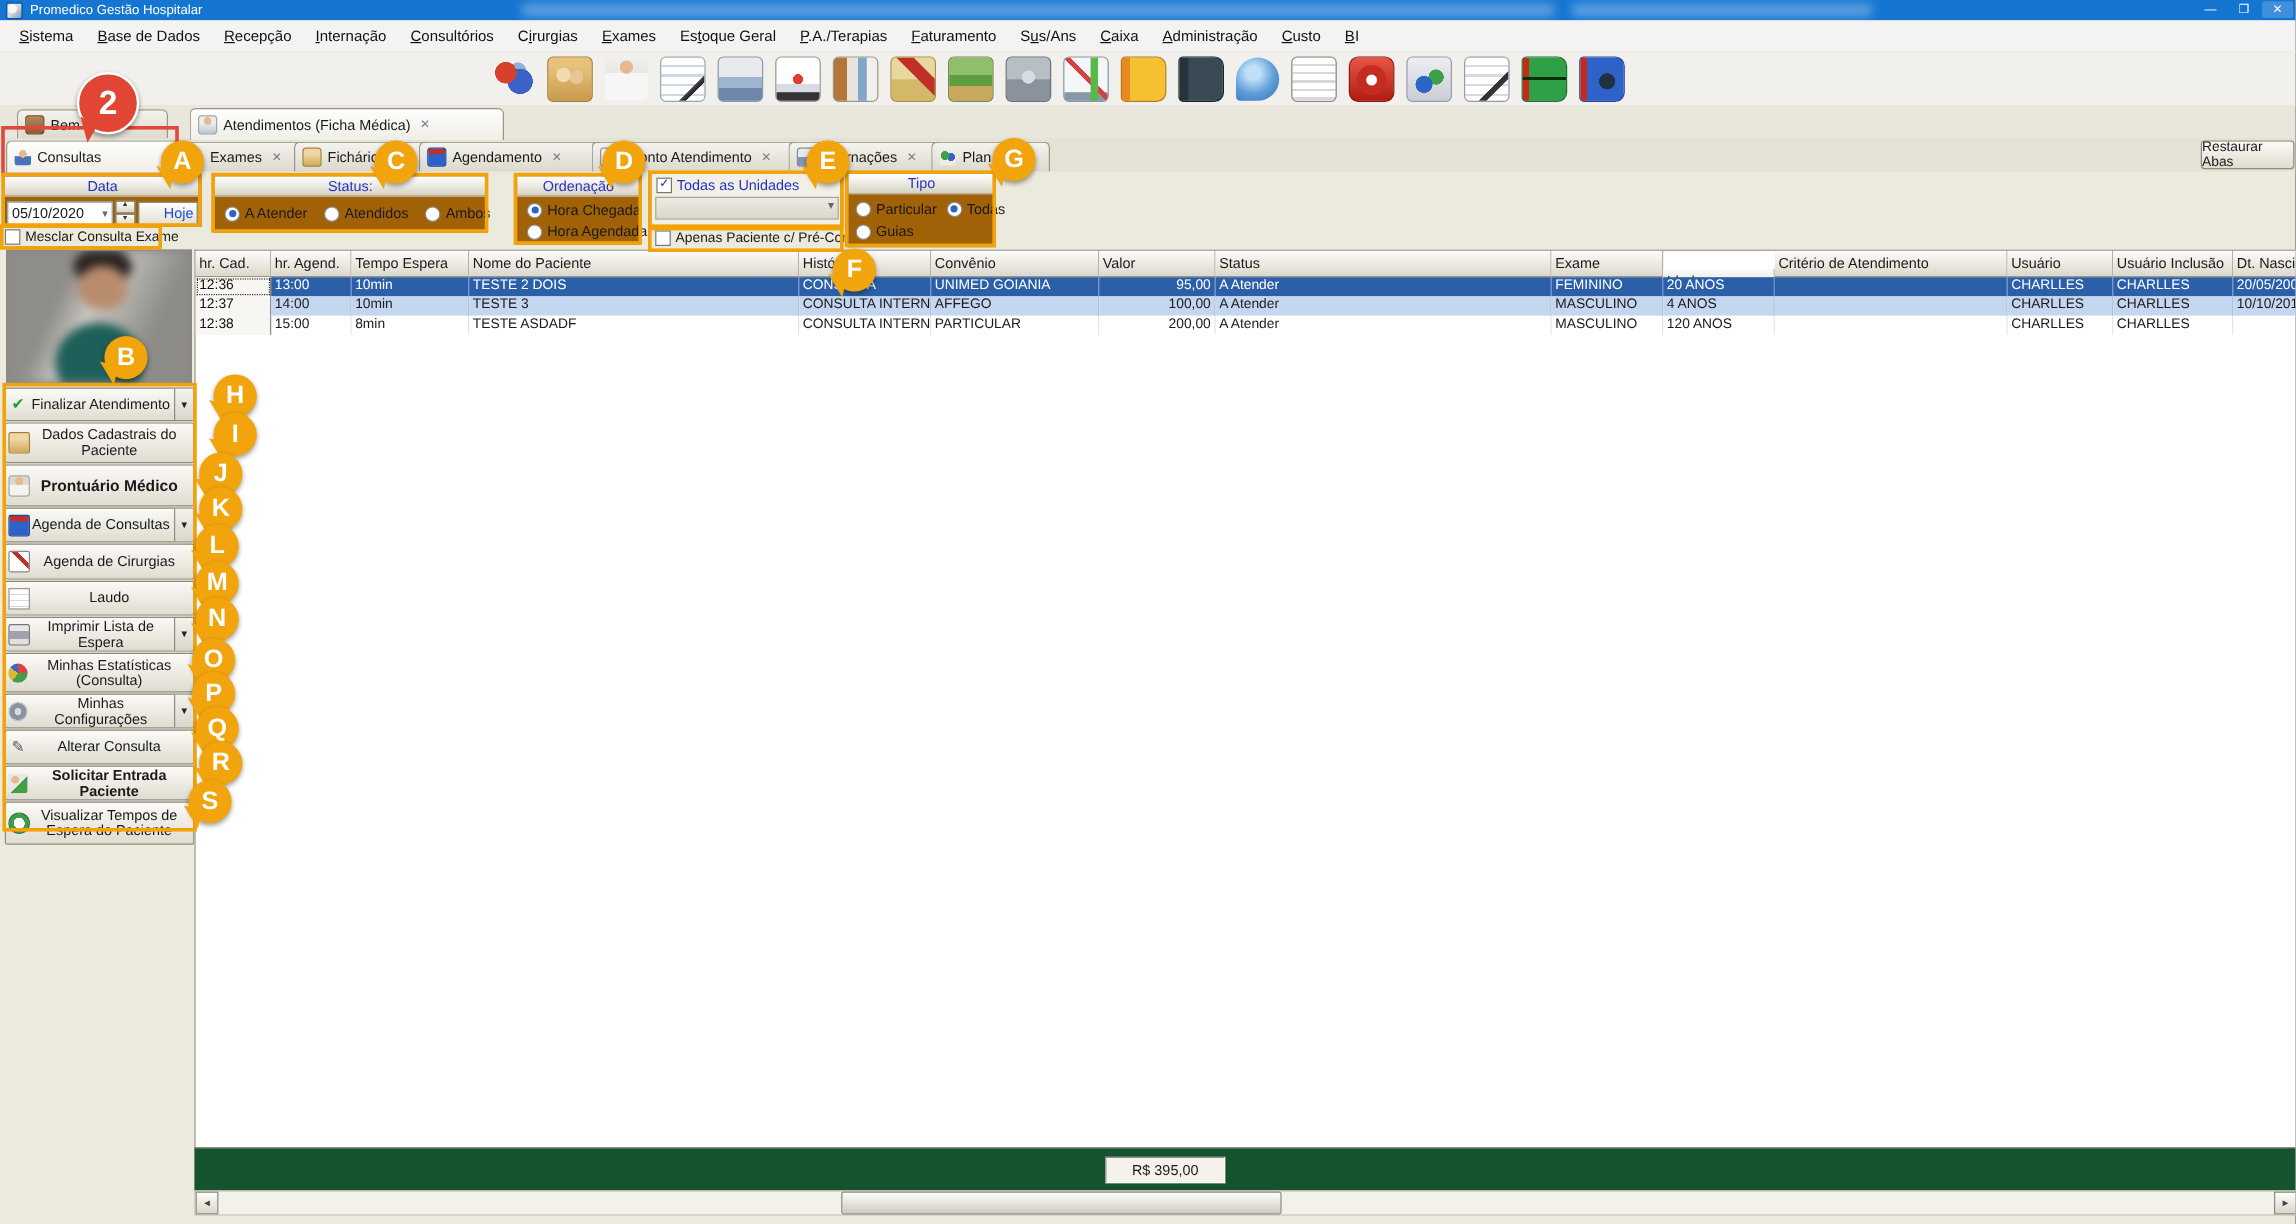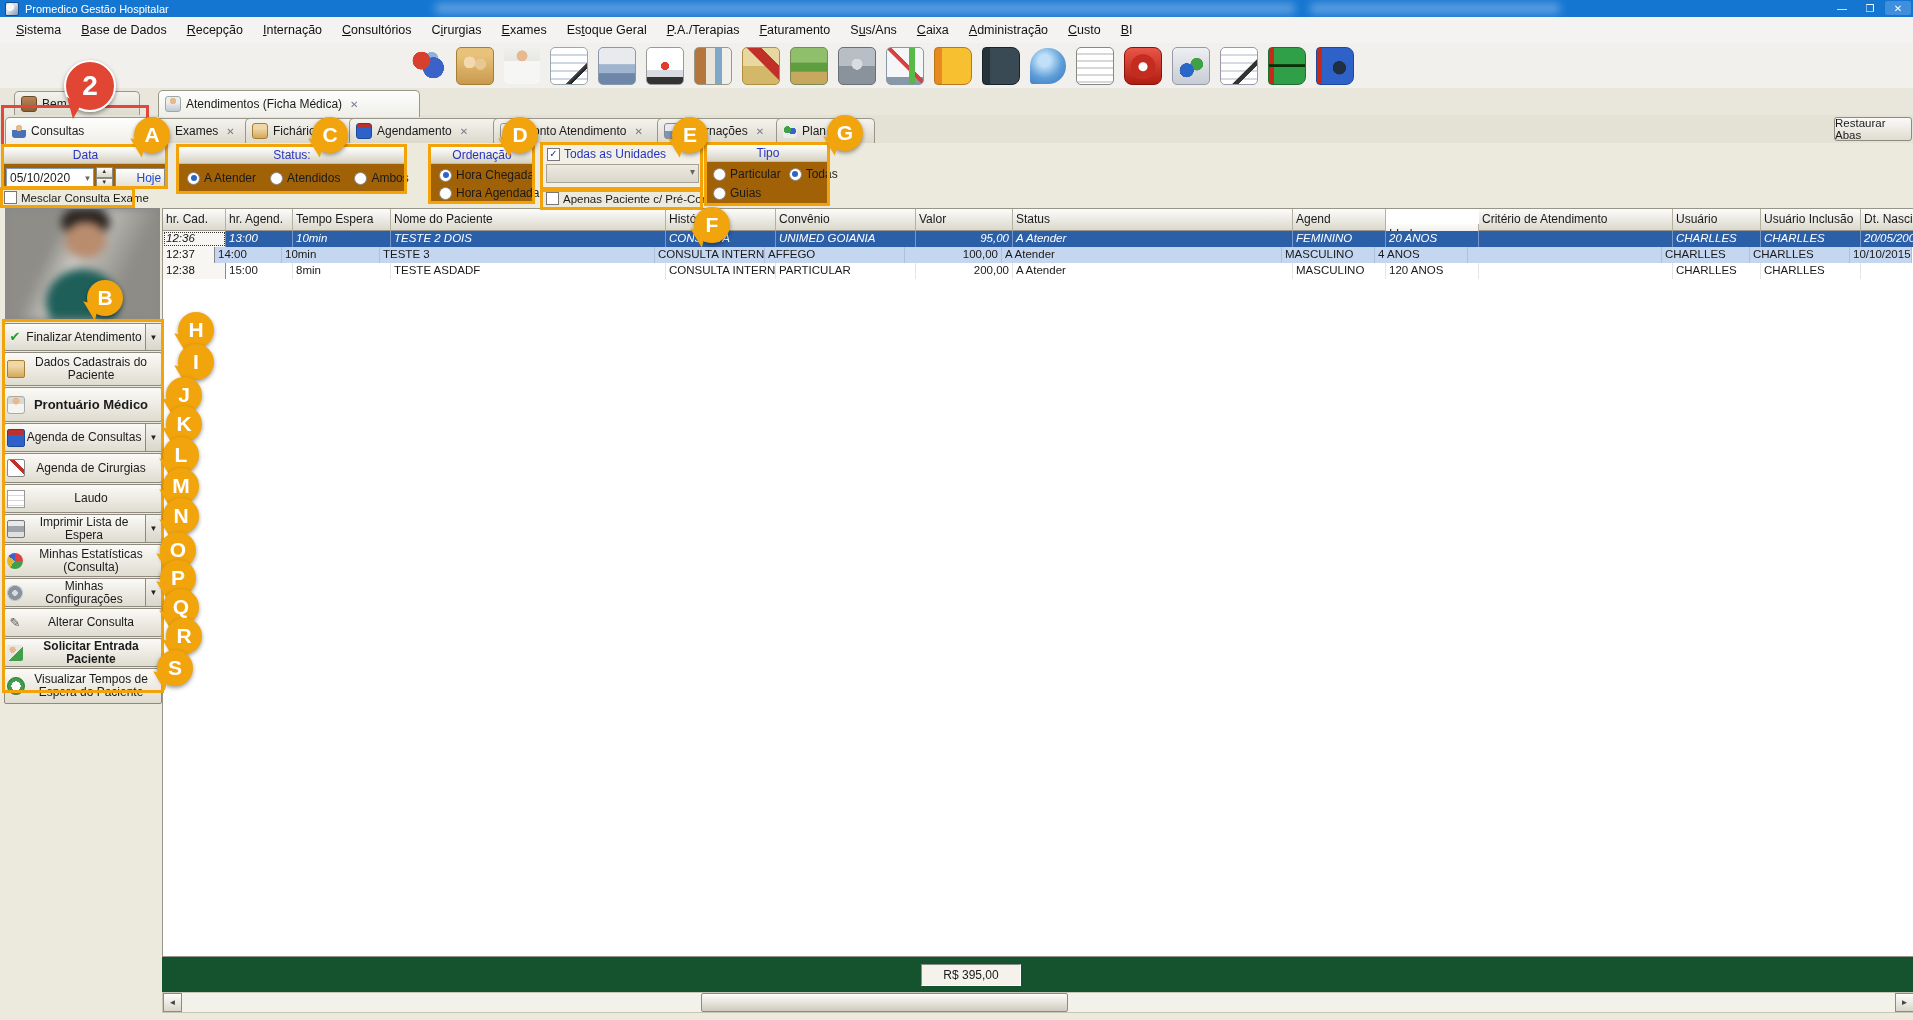--- a/index.html
+++ b/index.html
@@ -108,21 +108,21 @@
   .si-gear{background:radial-gradient(circle at 50% 50%,#D8DCE0 0 25%,#8A929C 26% 60%,#B8BEC6 61%);border-radius:50%;}
   .si-pencil{color:#555;}
   .si-enter{background:radial-gradient(circle at 35% 30%,#E6B98E 0 20%,transparent 21%),linear-gradient(135deg,transparent 55%,#3FA048 56%),#E8E8E2;border-radius:2px;}
   .si-clock{background:radial-gradient(circle at 50% 50%,#fff 0 40%,#3E9E4A 41%);border-radius:50%;border:1px solid #2A7A36;}
   
   #grid{left:162px;top:208px;width:1751px;height:748px;background:#fff;border-left:1px solid #9A958A;border-top:1px solid #9A958A;overflow:hidden;}
   #ghead{position:absolute;left:0;top:0;height:22px;display:flex;}
   .hcell{height:22px;box-sizing:border-box;background:linear-gradient(#FCFCFA,#DBD8CC);border-right:1px solid #B5B1A2;border-bottom:1px solid #9A958A;padding:3px 3px 0 3px;font-size:12px;white-space:nowrap;overflow:hidden;flex:0 0 auto;}
   .grow{position:absolute;left:0;height:16px;display:flex;}
   .gcell{height:16px;box-sizing:border-box;padding:1px 3px 0 3px;font-size:11.5px;white-space:nowrap;overflow:hidden;border-right:1px solid rgba(0,0,0,0.10);flex:0 0 auto;}
-  .grow.sel .gcell{background:#2B5FA8;color:#fff;border-right:1px solid rgba(255,255,255,0.35);font-style:italic;}
+  .grow.sel .gcell{background:#2B5FA8;color:#fff;border-right:1px solid rgba(255,255,255,0.35);}
   .grow.alt .gcell{background:#C5D7F0;}
   .gcell.fixed{background:#F7F6F2 !important;color:#111 !important;border-right:1px solid #8A8A8A !important;}
   .grow.sel .gcell.fixed{outline:1px dotted #333;outline-offset:-2px;}
   .gcell.num{text-align:right;}
   #gfooter{left:162px;top:956px;width:1751px;height:36px;background:#14532d;border-top:1px solid #9A958A;}
   #total-box{position:absolute;left:759px;top:7px;width:98px;height:20px;background:#F4F2EA;border:1px solid;border-color:#8A8A8A #FFFFFF #FFFFFF #8A8A8A;display:flex;align-items:center;justify-content:center;font-size:12px;}
   
   #hscroll{left:162px;top:992px;width:1751px;height:19px;background:#F2F1EA;border:1px solid #C8C4B6;}
   .sarrow{position:absolute;top:0;width:17px;height:17px;background:linear-gradient(#FDFDFB,#D9D6CA);border:1px solid #8E8A7D;font-size:8px;color:#444;display:flex;align-items:center;justify-content:center;}
   #sthumb{position:absolute;left:538px;top:0;width:365px;height:17px;background:linear-gradient(#FDFDFB,#CECABD);border:1px solid #8E8A7D;border-radius:2px;}
@@ -352,21 +352,21 @@
   <div class="abs" id="grid">
     <div id="ghead">
         <div class="hcell" style="width: 63px;">hr. Cad.</div>
         <div class="hcell" style="width: 67px;">hr. Agend.</div>
         <div class="hcell" style="width: 98px;">Tempo Espera</div>
         <div class="hcell" style="width: 275px;">Nome do Paciente</div>
         <div class="hcell" style="width: 110px;">Histórico</div>
         <div class="hcell" style="width: 140px;">Convênio</div>
         <div class="hcell" style="width: 97px;">Valor</div>
         <div class="hcell" style="width: 280px;">Status</div>
-        <div class="hcell" style="width: 93px;">Agend</div>
+        <div class="hcell" style="width: 93px;">Exame</div>
         <div class="hcell" style="width: 93px; margin-top: 15px;">Idade</div>
         <div class="hcell" style="width: 194px;">Critério de Atendimento</div>
         <div class="hcell" style="width: 88px;">Usuário</div>
         <div class="hcell" style="width: 100px;">Usuário Inclusão</div>
         <div class="hcell" style="width: 62px;">Dt. Nascimento</div>
       </div>
     <div id="gbody">
         <div class="grow sel" style="top: 22px;">
           <div class="gcell fixed" style="width: 63px;">12:36</div>
           <div class="gcell" style="width: 67px;">13:00</div>
@@ -377,21 +377,21 @@
           <div class="gcell num" style="width: 97px;">95,00</div>
           <div class="gcell" style="width: 280px;">A Atender</div>
           <div class="gcell" style="width: 93px;">FEMININO</div>
           <div class="gcell" style="width: 93px;">20 ANOS</div>
           <div class="gcell" style="width: 194px;"></div>
           <div class="gcell" style="width: 88px;">CHARLLES</div>
           <div class="gcell" style="width: 100px;">CHARLLES</div>
           <div class="gcell" style="width: 62px;">20/05/2000</div>
         </div>
         <div class="grow alt" style="top: 38px;">
-          <div class="gcell fixed" style="width: 52px;">12:37</div>
+          <div class="gcell fixed" style="width: 63px;">12:37</div>
           <div class="gcell" style="width: 67px;">14:00</div>
           <div class="gcell" style="width: 98px;">10min</div>
           <div class="gcell" style="width: 275px;">TESTE 3</div>
           <div class="gcell" style="width: 110px;">CONSULTA INTERNO</div>
           <div class="gcell" style="width: 140px;">AFFEGO</div>
           <div class="gcell num" style="width: 97px;">100,00</div>
           <div class="gcell" style="width: 280px;">A Atender</div>
           <div class="gcell" style="width: 93px;">MASCULINO</div>
           <div class="gcell" style="width: 93px;">4 ANOS</div>
           <div class="gcell" style="width: 194px;"></div>

